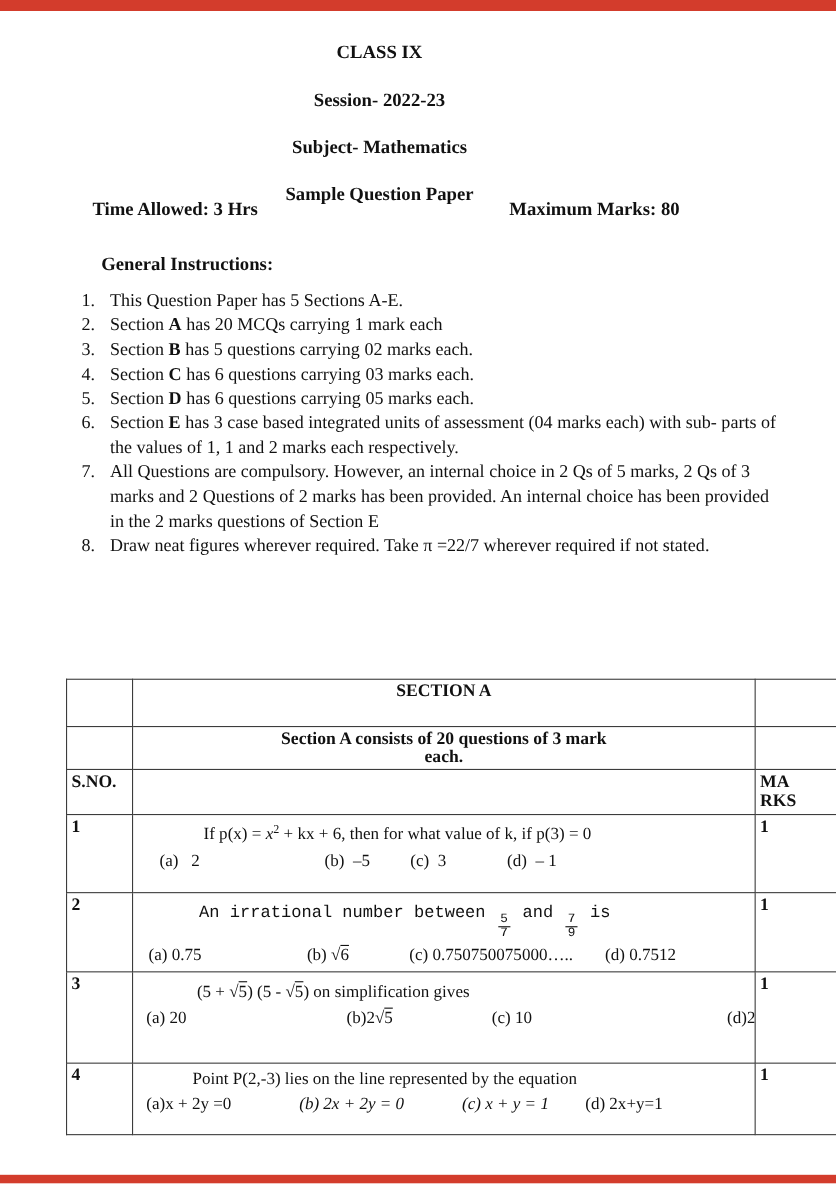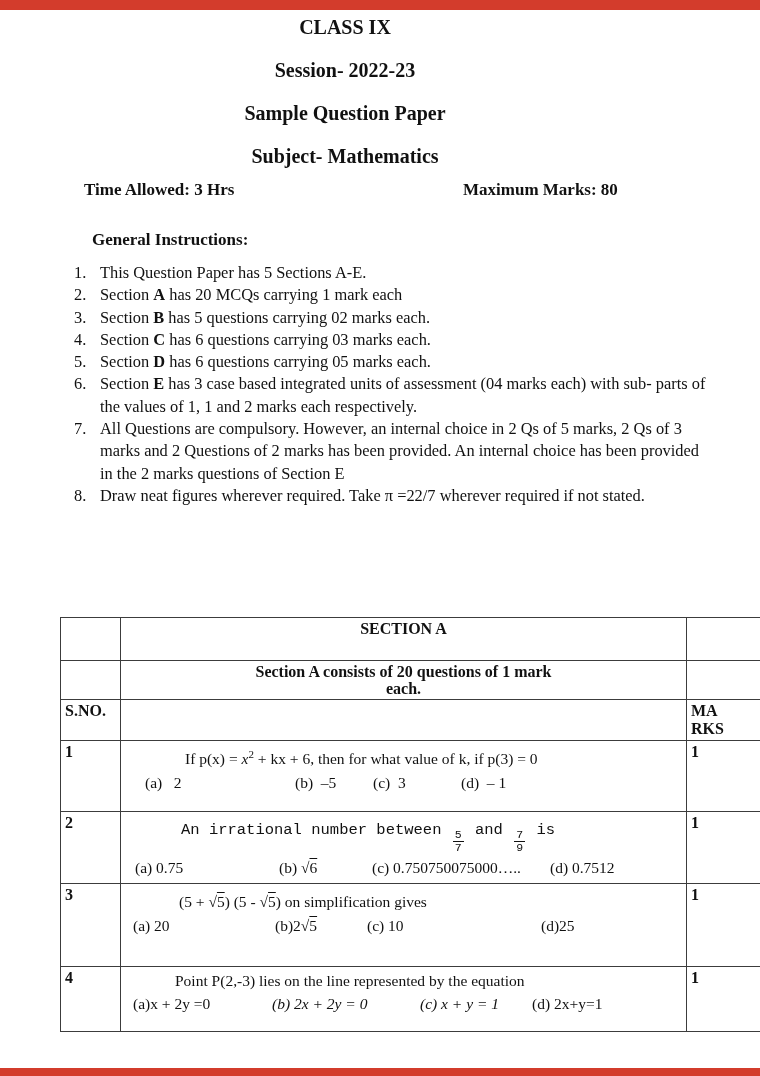--- a/index.html
+++ b/index.html
@@ -6,21 +6,21 @@
   body{
     width:760px;height:1076px;position:relative;background:#ffffff;
     font-family:"Liberation Serif", serif;color:#111;overflow:hidden;
   }
   .bar{position:absolute;left:0;width:760px;background:#d33c2c;}
   .bar.top{top:0;height:10px;}
   .bar.bottom{bottom:0;height:8px;}
 
   
   .doc-header{position:absolute;top:19px;left:0;width:690px;text-align:center;}
-  .doc-header .hline{font-size:20px;font-weight:bold;margin-bottom:26px;line-height:17px;}
+  .doc-header .hline{font-size:17px;font-weight:bold;margin-bottom:26px;line-height:17px;margin-top:20px;}
   .time-row{position:absolute;top:180px;left:0;width:760px;font-weight:bold;font-size:17px;}
   .time-row .time{position:absolute;left:84px;top:0;}
   .time-row .marks{position:absolute;left:463px;top:0;}
   .gen-title{position:absolute;top:230px;left:92px;font-weight:bold;font-size:17px;}
 
   
   .inst-list{position:absolute;top:262px;left:74px;width:632px;font-size:16.4px;line-height:22.3px;}
   .inst-row{display:flex;}
   .inst-num{width:26px;flex:0 0 26px;}
   .inst-text{flex:1;}
@@ -45,40 +45,40 @@
   .qnum{font-weight:bold;}
   .qline{padding:6px 0 3px 14px;line-height:20px;margin-left:46px;}
   .qline.tight{padding:2px 0 2px 4px;}
   .opts{display:flex;padding-left:20px;line-height:22px;}
   .opts .opt{white-space:pre;flex:0 0 auto;}
   
   .q1 .o1{width:150px;} .q1 .o2{width:78px;} .q1 .o3{width:88px;}
   .q2 .o1{width:144px;} .q2 .o2{width:93px;} .q2 .o3{width:178px;}
   .q3 .o1{width:142px;} .q3 .o2{width:92px;} .q3 .o3{width:174px;}
   .q4 .o1{width:139px;} .q4 .o2{width:148px;} .q4 .o3{width:112px;}
-  .q2 .opts{padding-left:10px;} .q3 .opts{padding-left:8px;} .q4 .opts{padding-left:8px;}
+  .q2 .opts{padding-left:10px;} .q3 .opts{padding-left:8px;gap:40px;} .q4 .opts{padding-left:8px;}
 
   
   .ital{font-style:italic;}
   sup{font-size:11px;line-height:0;}
   .frac{display:inline-flex;flex-direction:column;align-items:center;
         vertical-align:-4px;font-size:11.5px;line-height:1.05;margin:0 2px;}
   .frac .fnum{border-bottom:1px solid #111;padding:0 2px;}
   .rad{text-decoration:overline;}
 </style>
 </head>
 <body>
 
 <div class="bar top"></div>
 
 <div class="doc-header">
   <div class="hline">CLASS IX</div>
   <div class="hline">Session- 2022-23</div>
+  <div class="hline">Subject- Mathematics</div>
   <div class="hline">Sample Question Paper</div>
-  <div class="hline">Subject- Mathematics</div>
 </div>
 
 <div class="time-row">
   <span class="time">Time Allowed: 3 Hrs</span>
   <span class="marks">Maximum Marks: 80</span>
 </div>
 
 <div class="gen-title">General Instructions:</div>
 
 <div class="inst-list">
@@ -119,21 +119,21 @@
 <table class="qtable">
   <tbody>
       <tr class="row-section">
     <td class="c-sno"></td>
     <td class="c-q center-bold">SECTION A</td>
     <td class="c-m"></td>
   </tr>
   <tr class="row-subtitle">
     <td class="c-sno"></td>
     <td class="c-q center-bold">
-      <span>Section A consists of 20 questions of 1 mark</span><br>
+      <span>Section A consists of 20 questions of 3 mark</span><br>
       <span>each.</span>
     </td>
     <td class="c-m"></td>
   </tr>
   <tr class="row-sno">
     <td class="c-sno">S.NO.</td>
     <td class="c-q"></td>
     <td class="c-m">
       <span>MA</span><br>
       <span>RKS</span>

